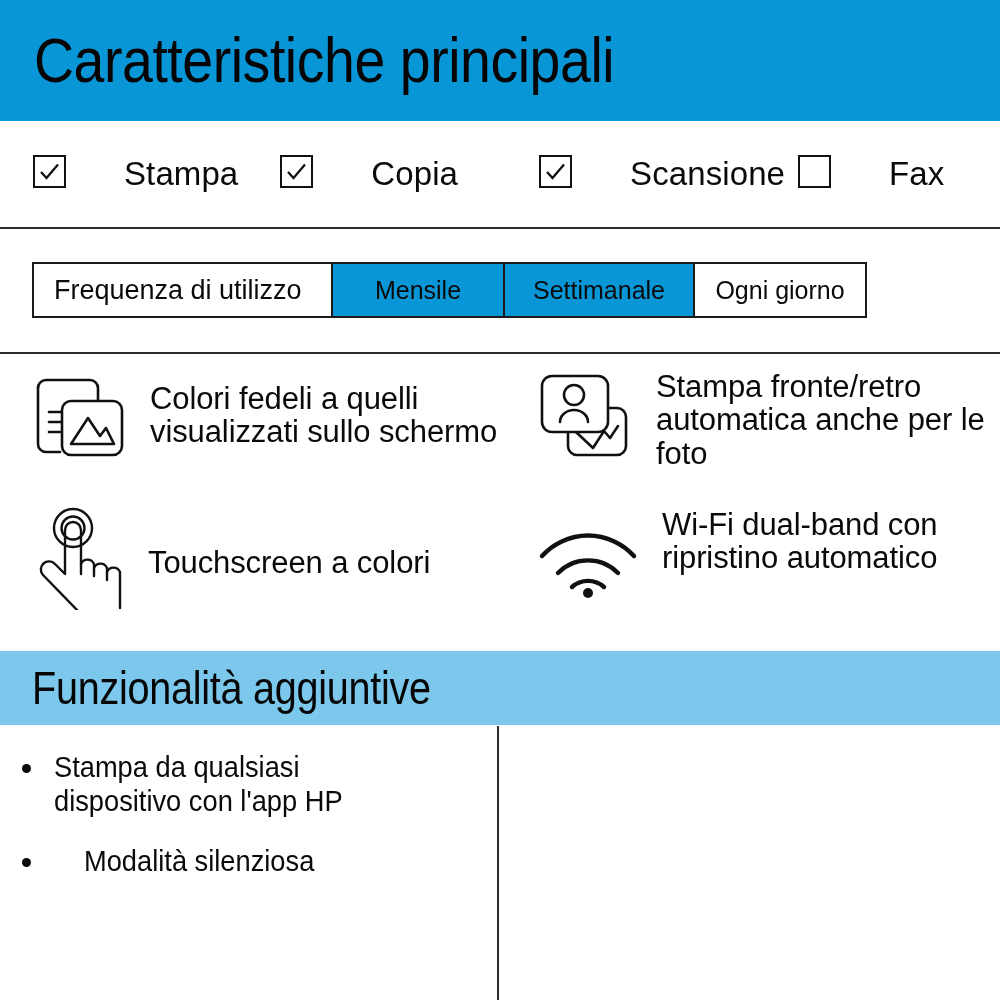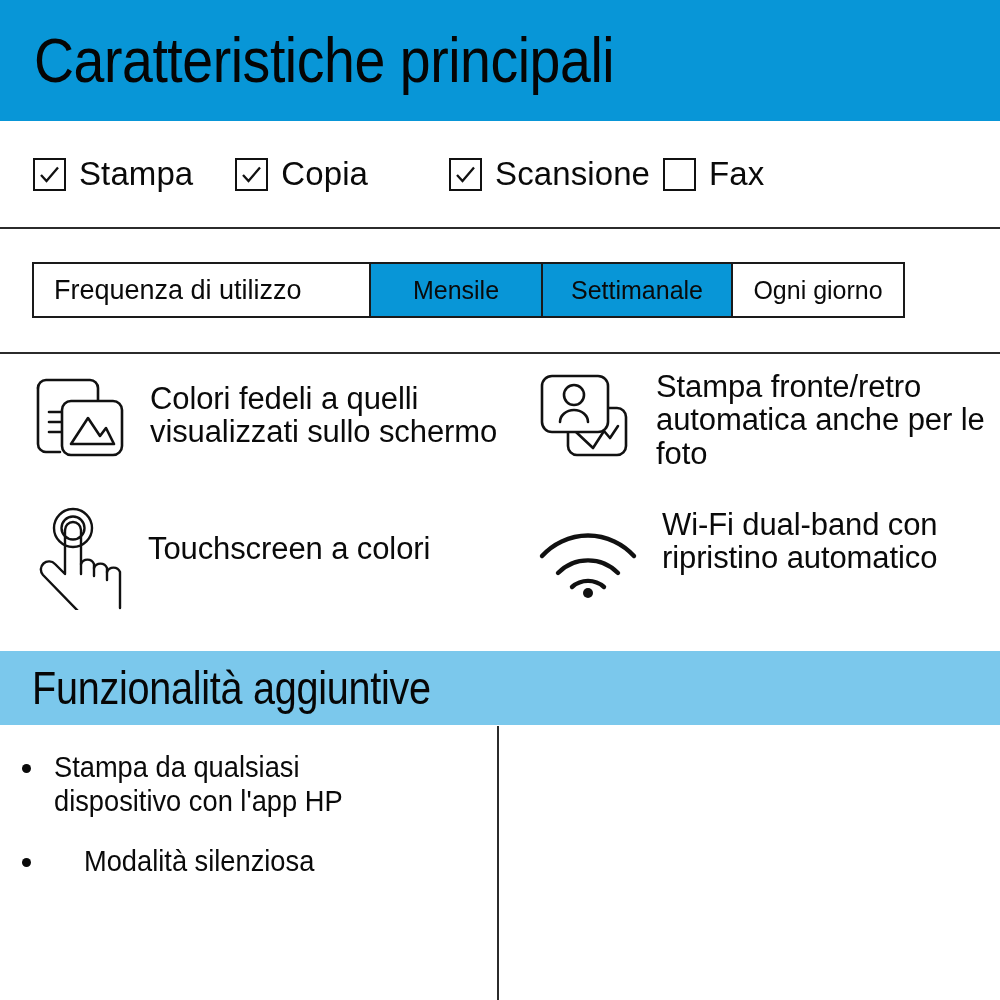--- a/index.html
+++ b/index.html
@@ -47,21 +47,22 @@
     position: absolute;
     left: 0;
     top: 121px;
     width: 1000px;
     height: 106px;
     display: flex;
     align-items: center;
   }
   .check-item {
     display: flex;
-    align-items: center;
+    align-items: flex-start;
+    gap: 45px;
   }
   .check-box {
     width: 33px;
     height: 33px;
     border: 2.4px solid #111;
     box-sizing: border-box;
     position: relative;
     flex: 0 0 auto;
   }
   .check-box svg {
@@ -109,21 +110,21 @@
   }
   .freq-cell.label {
     width: 297px;
     justify-content: flex-start;
     padding-left: 20px;
     font-size: 27px;
   }
   .freq-cell.opt {
     border-left: 2.2px solid #1a1a1a;
   }
-  .freq-cell.opt.c1 { width: 172px; margin-left: 38px; }
+  .freq-cell.opt.c1 { width: 172px; }
   .freq-cell.opt.c2 { width: 190px; }
   .freq-cell.opt.c3 { width: 172px; }
   .freq-cell.selected {
     background: #0896d7;
   }
 
   
   .features {
     position: absolute;
     left: 0;
@@ -147,21 +148,21 @@
     letter-spacing: -0.1px;
   }
 
   .f1 { left: 30px;  top: 22px;  width: 470px; }
   .f2 { left: 536px; top: 14px;  width: 470px; }
   .f3 { left: 34px;  top: 152px; width: 470px; }
   .f4 { left: 536px; top: 152px; width: 470px; }
 
   .f1 .feat-text { margin-left: 20px; margin-top: 6px; }
   .f2 .feat-text { margin-left: 20px; margin-top: 2px; }
-  .f3 .feat-text { margin-left: 22px; margin-top: 26px; }
+  .f3 .feat-text { margin-left: 22px; margin-top: 40px; }
   .f4 .feat-text { margin-left: 22px; margin-top: 2px; }
 
   
   .sub-bar {
     position: absolute;
     left: 0;
     top: 651px;
     width: 1000px;
     height: 74px;
     background: #7bc8ec;

